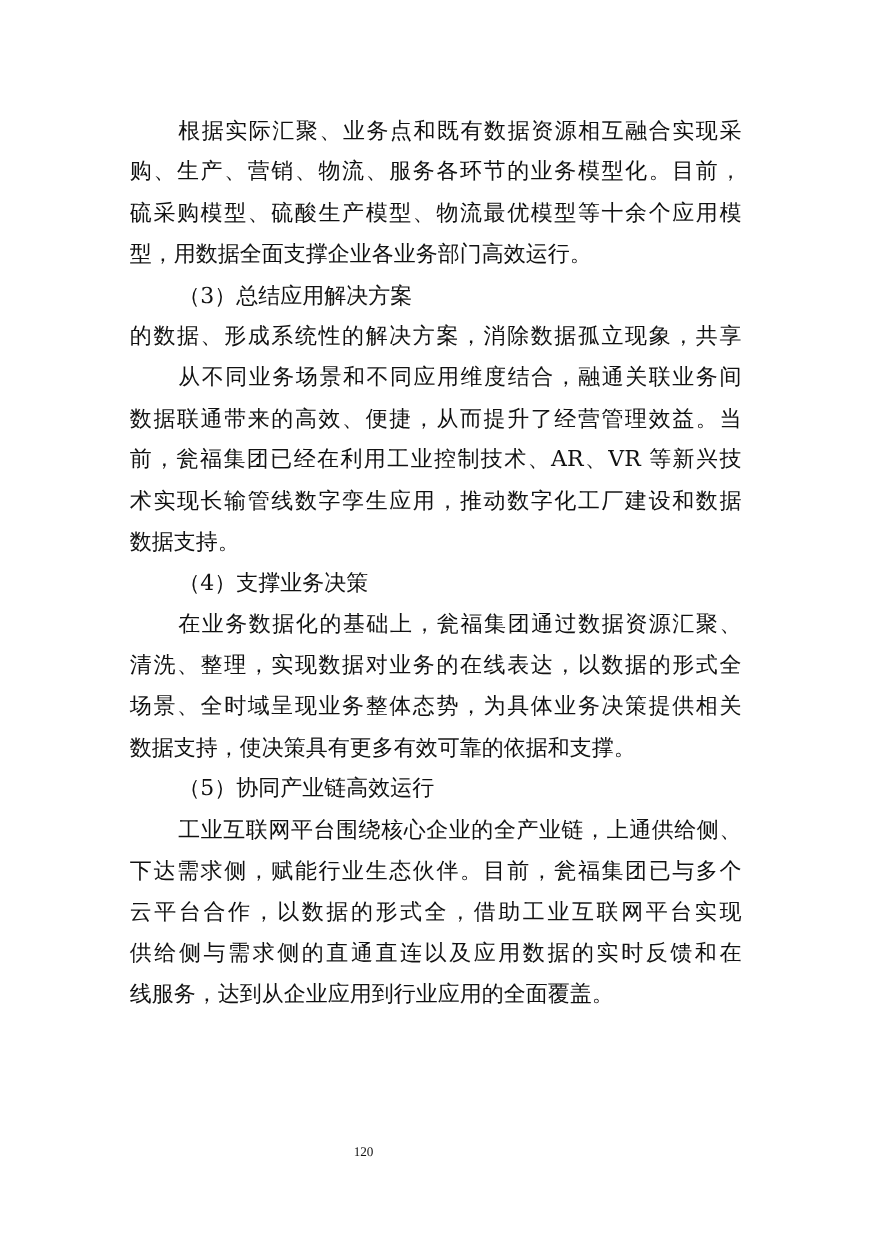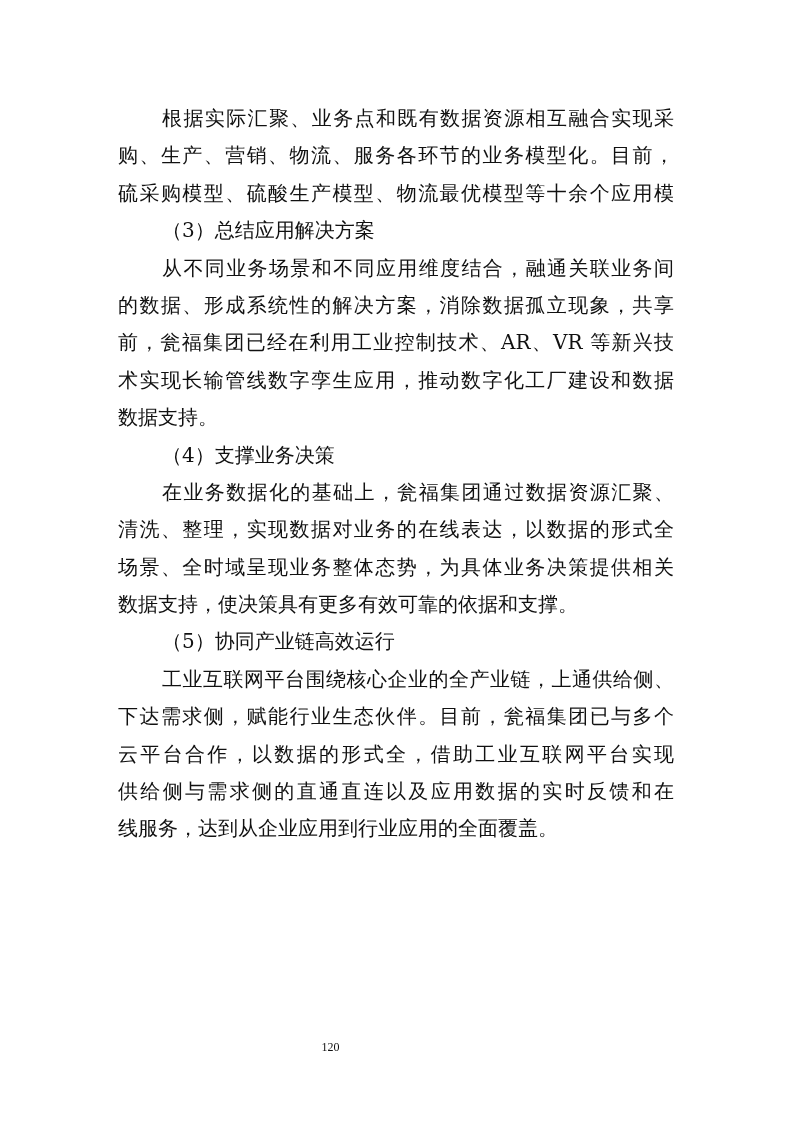--- a/index.html
+++ b/index.html
@@ -51,25 +51,27 @@
   }
 </style>
 </head>
 <body>
 
 <div class="page">
 
   <div class="line indent">根据实际汇聚、业务点和既有数据资源相互融合实现采</div>
   <div class="line">购、生产、营销、物流、服务各环节的业务模型化。目前，</div>
   <div class="line">硫采购模型、硫酸生产模型、物流最优模型等十余个应用模</div>
+  <div class="line last">型，用数据全面支撑企业各业务部门高效运行。</div>
 
   <div class="line indent heading">（3）总结应用解决方案</div>
 
+  <div class="line">的数据、形成系统性的解决方案，消除数据孤立现象，共享</div>
   <div class="line indent">从不同业务场景和不同应用维度结合，融通关联业务间</div>
-  <div class="line">的数据、形成系统性的解决方案，消除数据孤立现象，共享</div>
+  <div class="line">数据联通带来的高效、便捷，从而提升了经营管理效益。当</div>
   <div class="line">前，瓮福集团已经在利用工业控制技术、AR、VR 等新兴技</div>
   <div class="line">术实现长输管线数字孪生应用，推动数字化工厂建设和数据</div>
   <div class="line last">数据支持。</div>
 
   <div class="line indent heading">（4）支撑业务决策</div>
 
   <div class="line indent">在业务数据化的基础上，瓮福集团通过数据资源汇聚、</div>
   <div class="line">清洗、整理，实现数据对业务的在线表达，以数据的形式全</div>
   <div class="line">场景、全时域呈现业务整体态势，为具体业务决策提供相关</div>
   <div class="line last">数据支持，使决策具有更多有效可靠的依据和支撑。</div>

